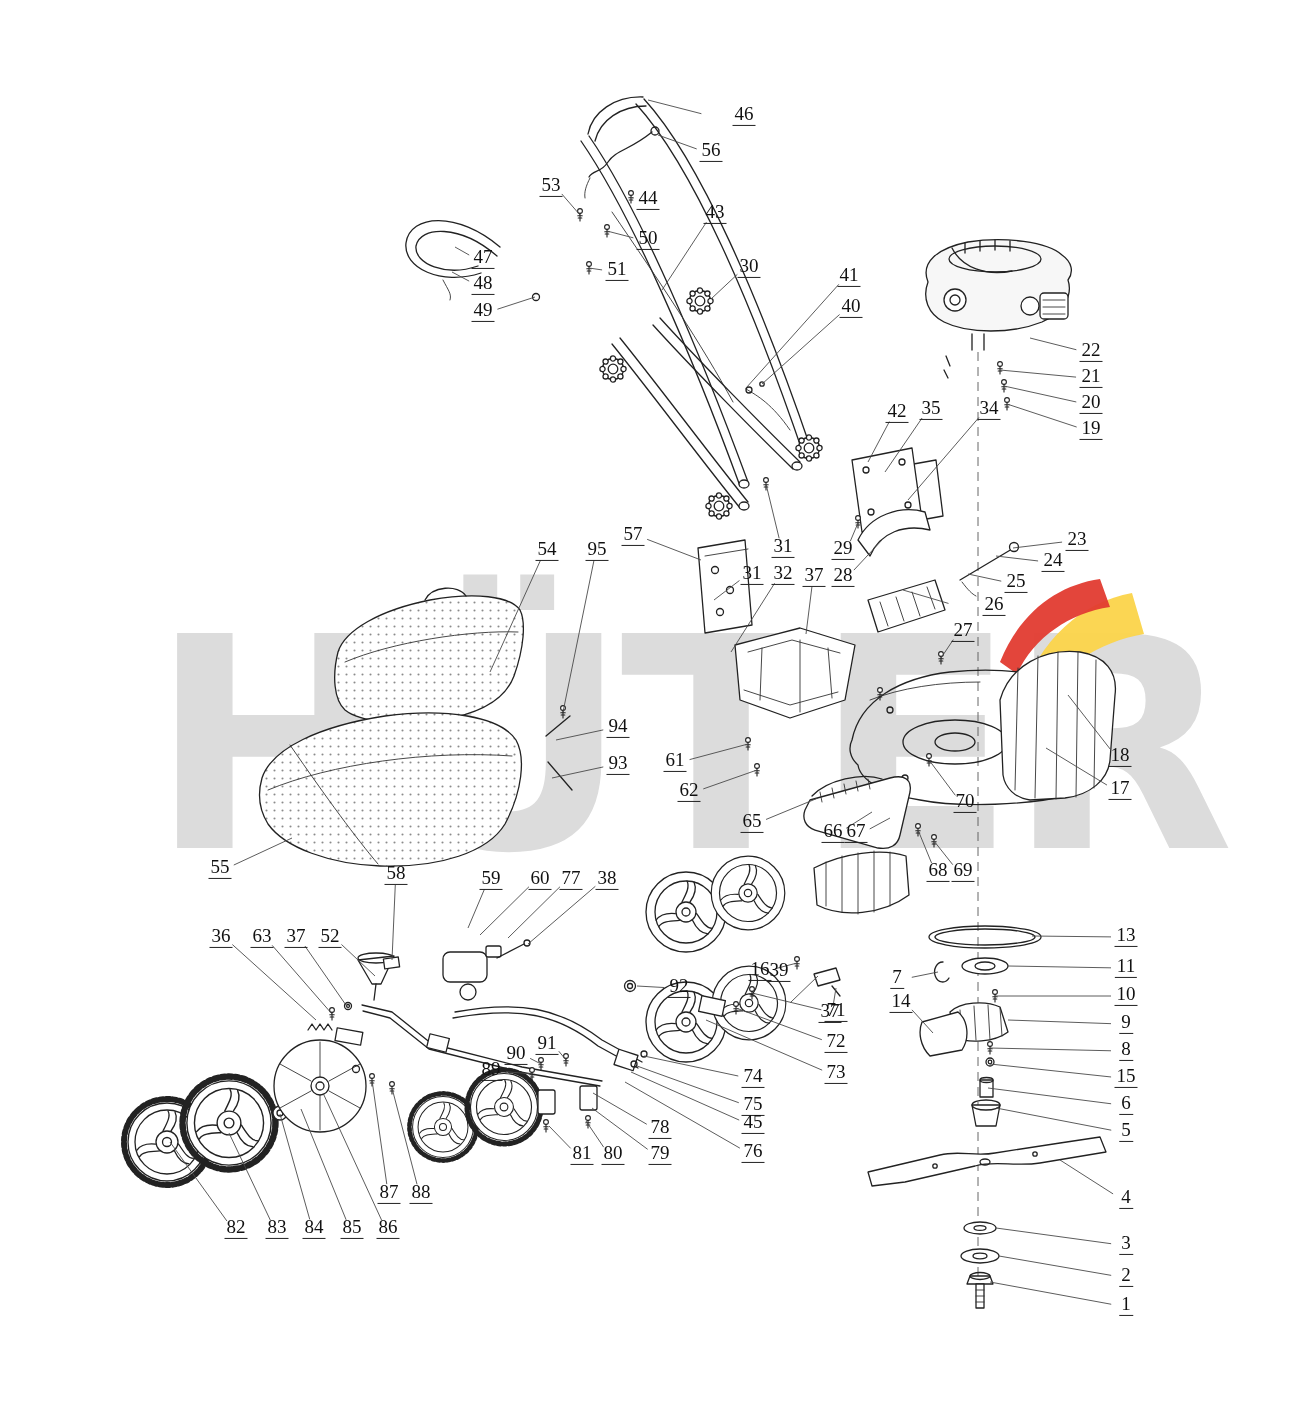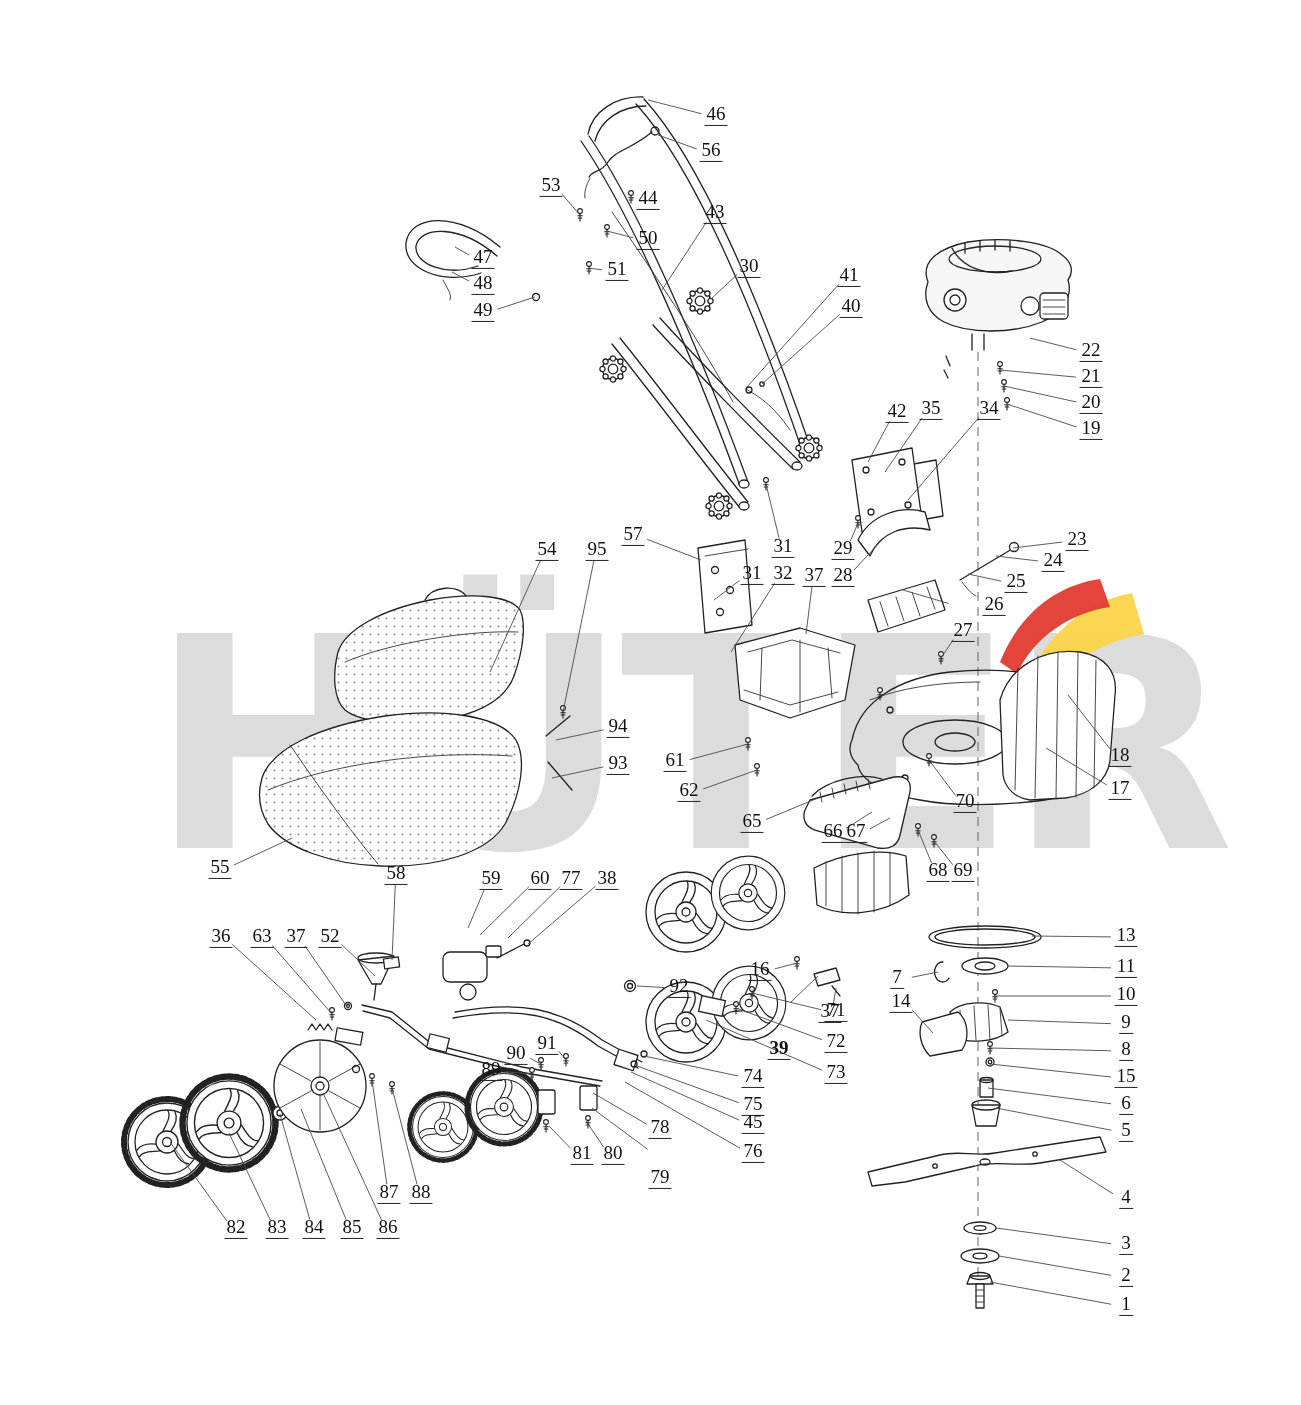--- a/index.html
+++ b/index.html
@@ -479,21 +479,21 @@
         <line x1="417.04169072653735" y1="1184.3544647589188" x2="392" y2="1088" class="leader"></line>
         <line x1="226.9342027793865" y1="1221.033087290976" x2="170" y2="1142" class="leader"></line>
         <line x1="270.2917960675006" y1="1220.055728090001" x2="229" y2="1133" class="leader"></line>
         <line x1="309.74719340288823" y1="1219.4103380653362" x2="280" y2="1114" class="leader"></line>
         <line x1="346.1328903948272" y1="1219.7966908154153" x2="301" y2="1109" class="leader"></line>
         <line x1="381.53168897028513" y1="1219.9775353841926" x2="323" y2="1093" class="leader"></line>
       </g>
 </svg>
 
 <div id="labels-layer">
-      <div class="part-label" style="left: 716px; top: 116px;">46</div>
+      <div class="part-label" style="left: 744px; top: 116px;">46</div>
       <div class="part-label" style="left: 711px; top: 152px;">56</div>
       <div class="part-label" style="left: 551px; top: 187px;">53</div>
       <div class="part-label" style="left: 648px; top: 200px;">44</div>
       <div class="part-label" style="left: 715px; top: 214px;">43</div>
       <div class="part-label" style="left: 648px; top: 240px;">50</div>
       <div class="part-label" style="left: 617px; top: 271px;">51</div>
       <div class="part-label" style="left: 749px; top: 268px;">30</div>
       <div class="part-label" style="left: 849px; top: 277px;">41</div>
       <div class="part-label" style="left: 851px; top: 308px;">40</div>
       <div class="part-label" style="left: 483px; top: 259px;">47</div>
@@ -533,21 +533,21 @@
       <div class="part-label" style="left: 1120px; top: 757px;">18</div>
       <div class="part-label" style="left: 1120px; top: 790px;">17</div>
       <div class="part-label" style="left: 220px; top: 869px;">55</div>
       <div class="part-label" style="left: 396px; top: 875px;">58</div>
       <div class="part-label" style="left: 491px; top: 880px;">59</div>
       <div class="part-label" style="left: 540px; top: 880px;">60</div>
       <div class="part-label" style="left: 571px; top: 880px;">77</div>
       <div class="part-label" style="left: 607px; top: 880px;">38</div>
       <div class="part-label" style="left: 679px; top: 988px;">92</div>
       <div class="part-label" style="left: 760px; top: 971px;">16</div>
-      <div class="part-label" style="left: 779px; top: 1050px; font-weight: bold;">39</div>
+      <div class="part-label" style="left: 779px; top: 972px;">39</div>
       <div class="part-label" style="left: 830px; top: 1013px;">37</div>
       <div class="part-label" style="left: 897px; top: 979px;">7</div>
       <div class="part-label" style="left: 901px; top: 1003px;">14</div>
       <div class="part-label" style="left: 1126px; top: 937px;">13</div>
       <div class="part-label" style="left: 1126px; top: 968px;">11</div>
       <div class="part-label" style="left: 1126px; top: 996px;">10</div>
       <div class="part-label" style="left: 1126px; top: 1024px;">9</div>
       <div class="part-label" style="left: 1126px; top: 1051px;">8</div>
       <div class="part-label" style="left: 1126px; top: 1078px;">15</div>
       <div class="part-label" style="left: 1126px; top: 1105px;">6</div>
@@ -564,21 +564,21 @@
       <div class="part-label" style="left: 836px; top: 1043px;">72</div>
       <div class="part-label" style="left: 836px; top: 1074px;">73</div>
       <div class="part-label" style="left: 753px; top: 1078px;">74</div>
       <div class="part-label" style="left: 753px; top: 1106px;">75</div>
       <div class="part-label" style="left: 753px; top: 1124px;">45</div>
       <div class="part-label" style="left: 753px; top: 1153px;">76</div>
       <div class="part-label" style="left: 516px; top: 1055px;">90</div>
       <div class="part-label" style="left: 547px; top: 1045px;">91</div>
       <div class="part-label" style="left: 491px; top: 1071px;">89</div>
       <div class="part-label" style="left: 660px; top: 1129px;">78</div>
-      <div class="part-label" style="left: 660px; top: 1155px; margin-top: 24px;">79</div>
+      <div class="part-label" style="left: 660px; top: 1155px;">79</div>
       <div class="part-label" style="left: 613px; top: 1155px;">80</div>
       <div class="part-label" style="left: 582px; top: 1155px;">81</div>
       <div class="part-label" style="left: 389px; top: 1194px;">87</div>
       <div class="part-label" style="left: 421px; top: 1194px;">88</div>
       <div class="part-label" style="left: 236px; top: 1229px;">82</div>
       <div class="part-label" style="left: 277px; top: 1229px;">83</div>
       <div class="part-label" style="left: 314px; top: 1229px;">84</div>
       <div class="part-label" style="left: 352px; top: 1229px;">85</div>
       <div class="part-label" style="left: 388px; top: 1229px;">86</div>
     </div>

